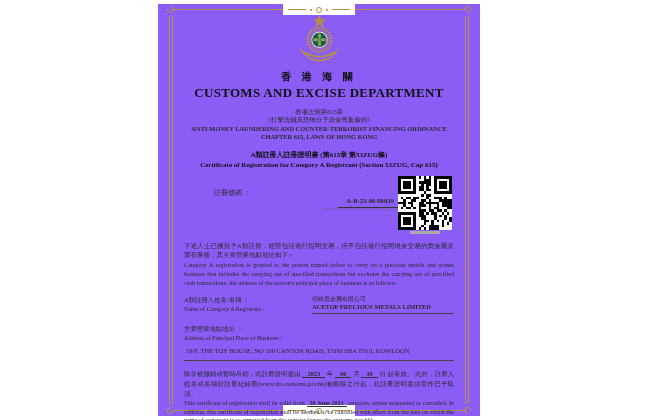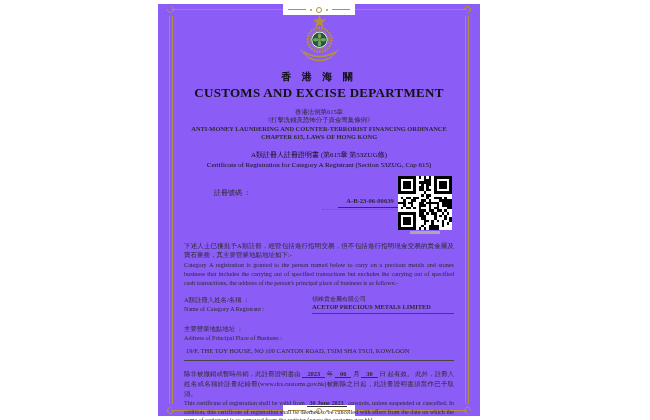--- a/index.html
+++ b/index.html
@@ -32,21 +32,21 @@
   .orn-ring{width:6px;height:6px;border:1.2px solid var(--gold);border-radius:50%;}
 
   
   .content{position:absolute;left:26px;right:26px;top:9px;bottom:9px;font-size:6.5px;line-height:1.3;}
   .center{text-align:center;}
   .badge-wrap{text-align:center;height:56px;}
   .dept-zh{font-size:10px;font-weight:bold;letter-spacing:4px;margin-top:1px;color:#111;}
   .dept-en{font-size:13px;font-weight:bold;letter-spacing:.3px;margin-top:2px;color:#111;}
   .law{margin-top:6px;font-size:6.4px;line-height:1.32;}
   .law .b{font-weight:bold;}
-  .cert-title{margin-top:8px;font-weight:normal;font-size:7px;line-height:1.45;color:#111;}
+  .cert-title{margin-top:8px;font-weight:bold;font-size:7px;line-height:1.45;color:#111;}
 
   .reg-section{position:relative;margin-top:9px;height:58px;}
   .reg-labels{margin-left:30px;padding-top:9px;font-size:7px;line-height:1.5;}
   .reg-value-col{position:absolute;left:138px;top:18px;width:96px;text-align:center;}
   .reg-number{display:inline-block;font-size:6.6px;font-weight:bold;
     border-bottom:1px solid #333;padding:0 8px 1px;}
   .reg-dotted{margin-top:1.5px;height:0;border-top:1px dotted #666;}
   .qr{position:absolute;right:2px;top:-3px;width:54px;text-align:center;}
   .qr svg{display:block;width:54px;height:54px;background:#fff;}
   .qr-caption-bar{width:30px;height:2.5px;background:#aaa;margin:1.5px auto 0;}

